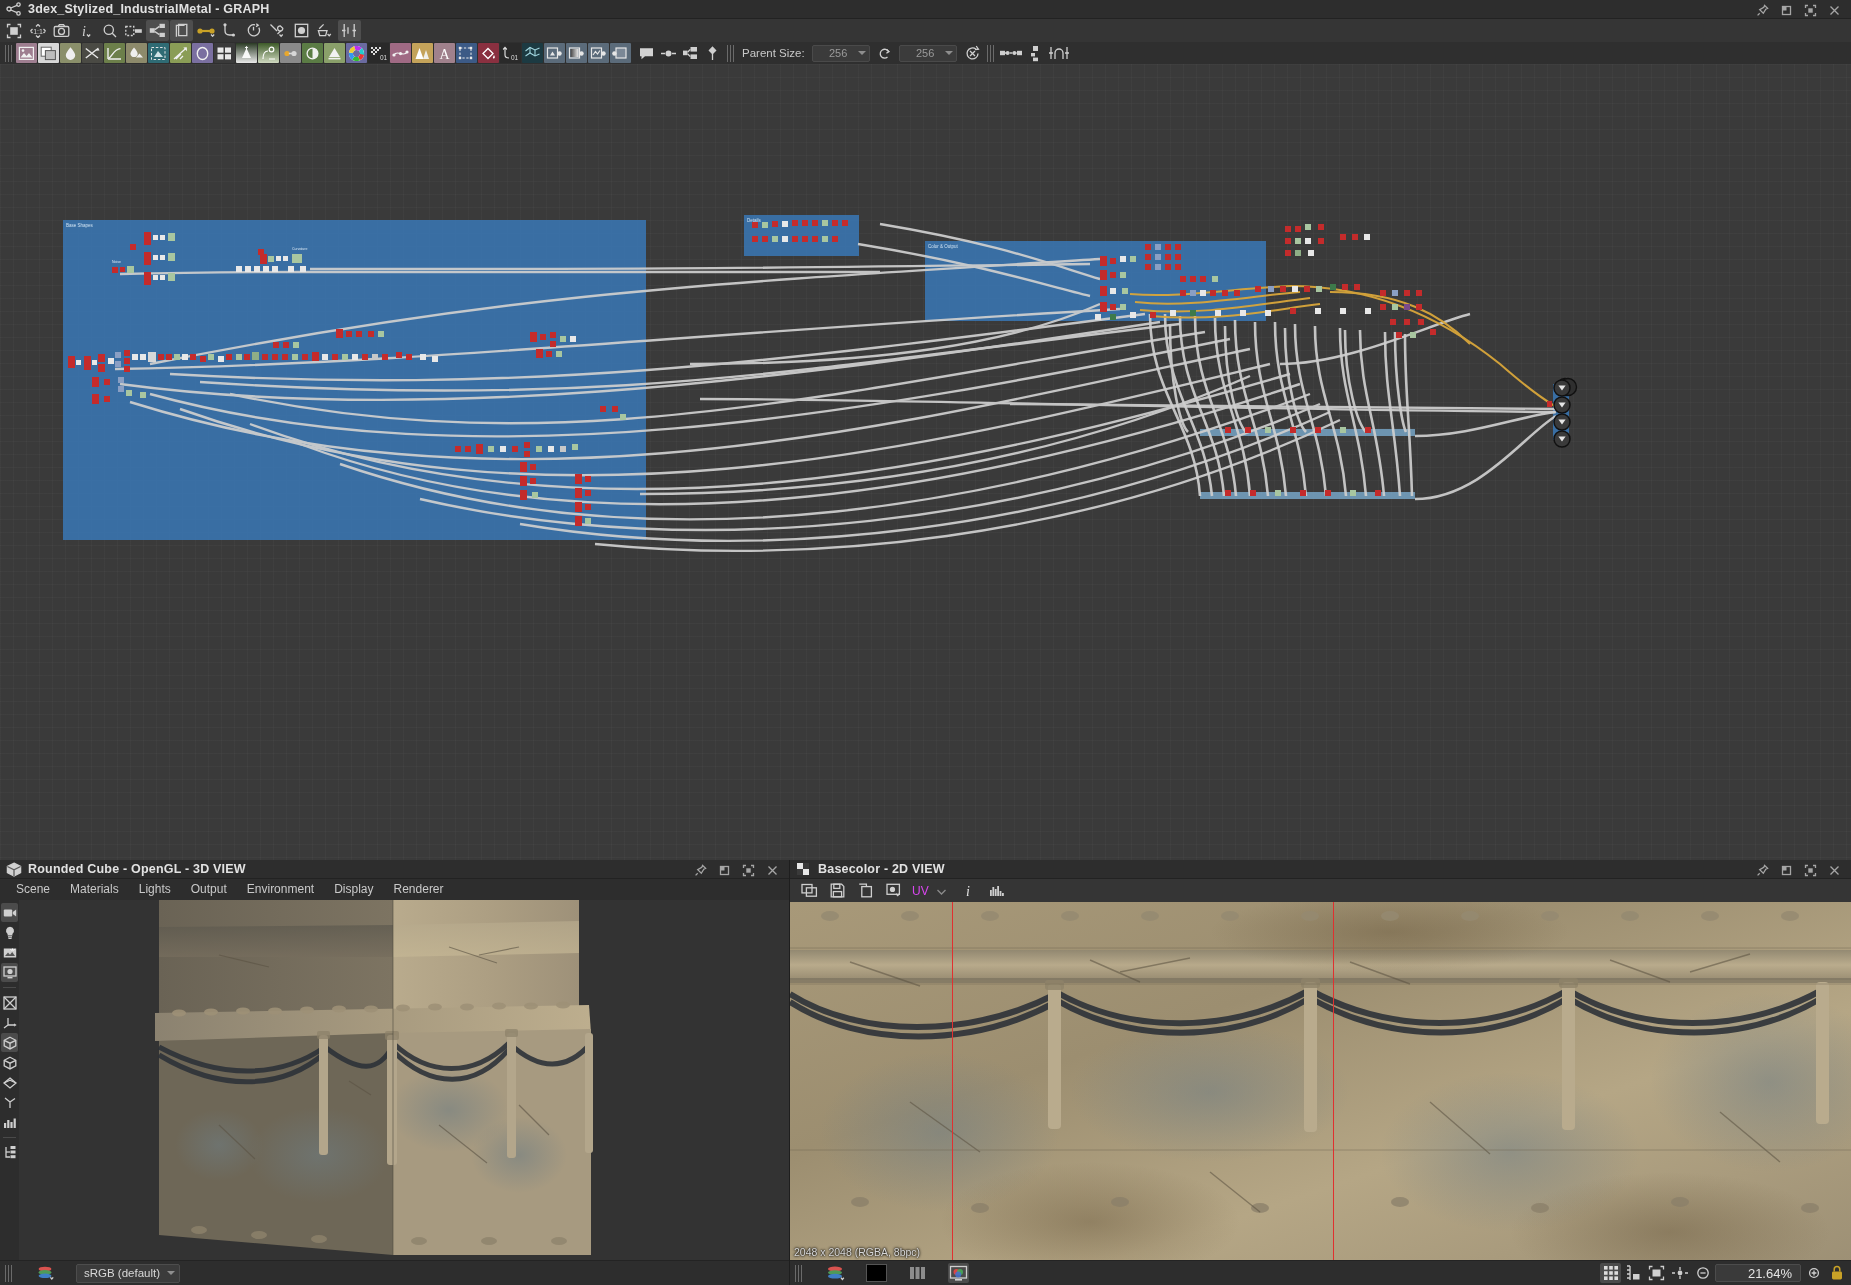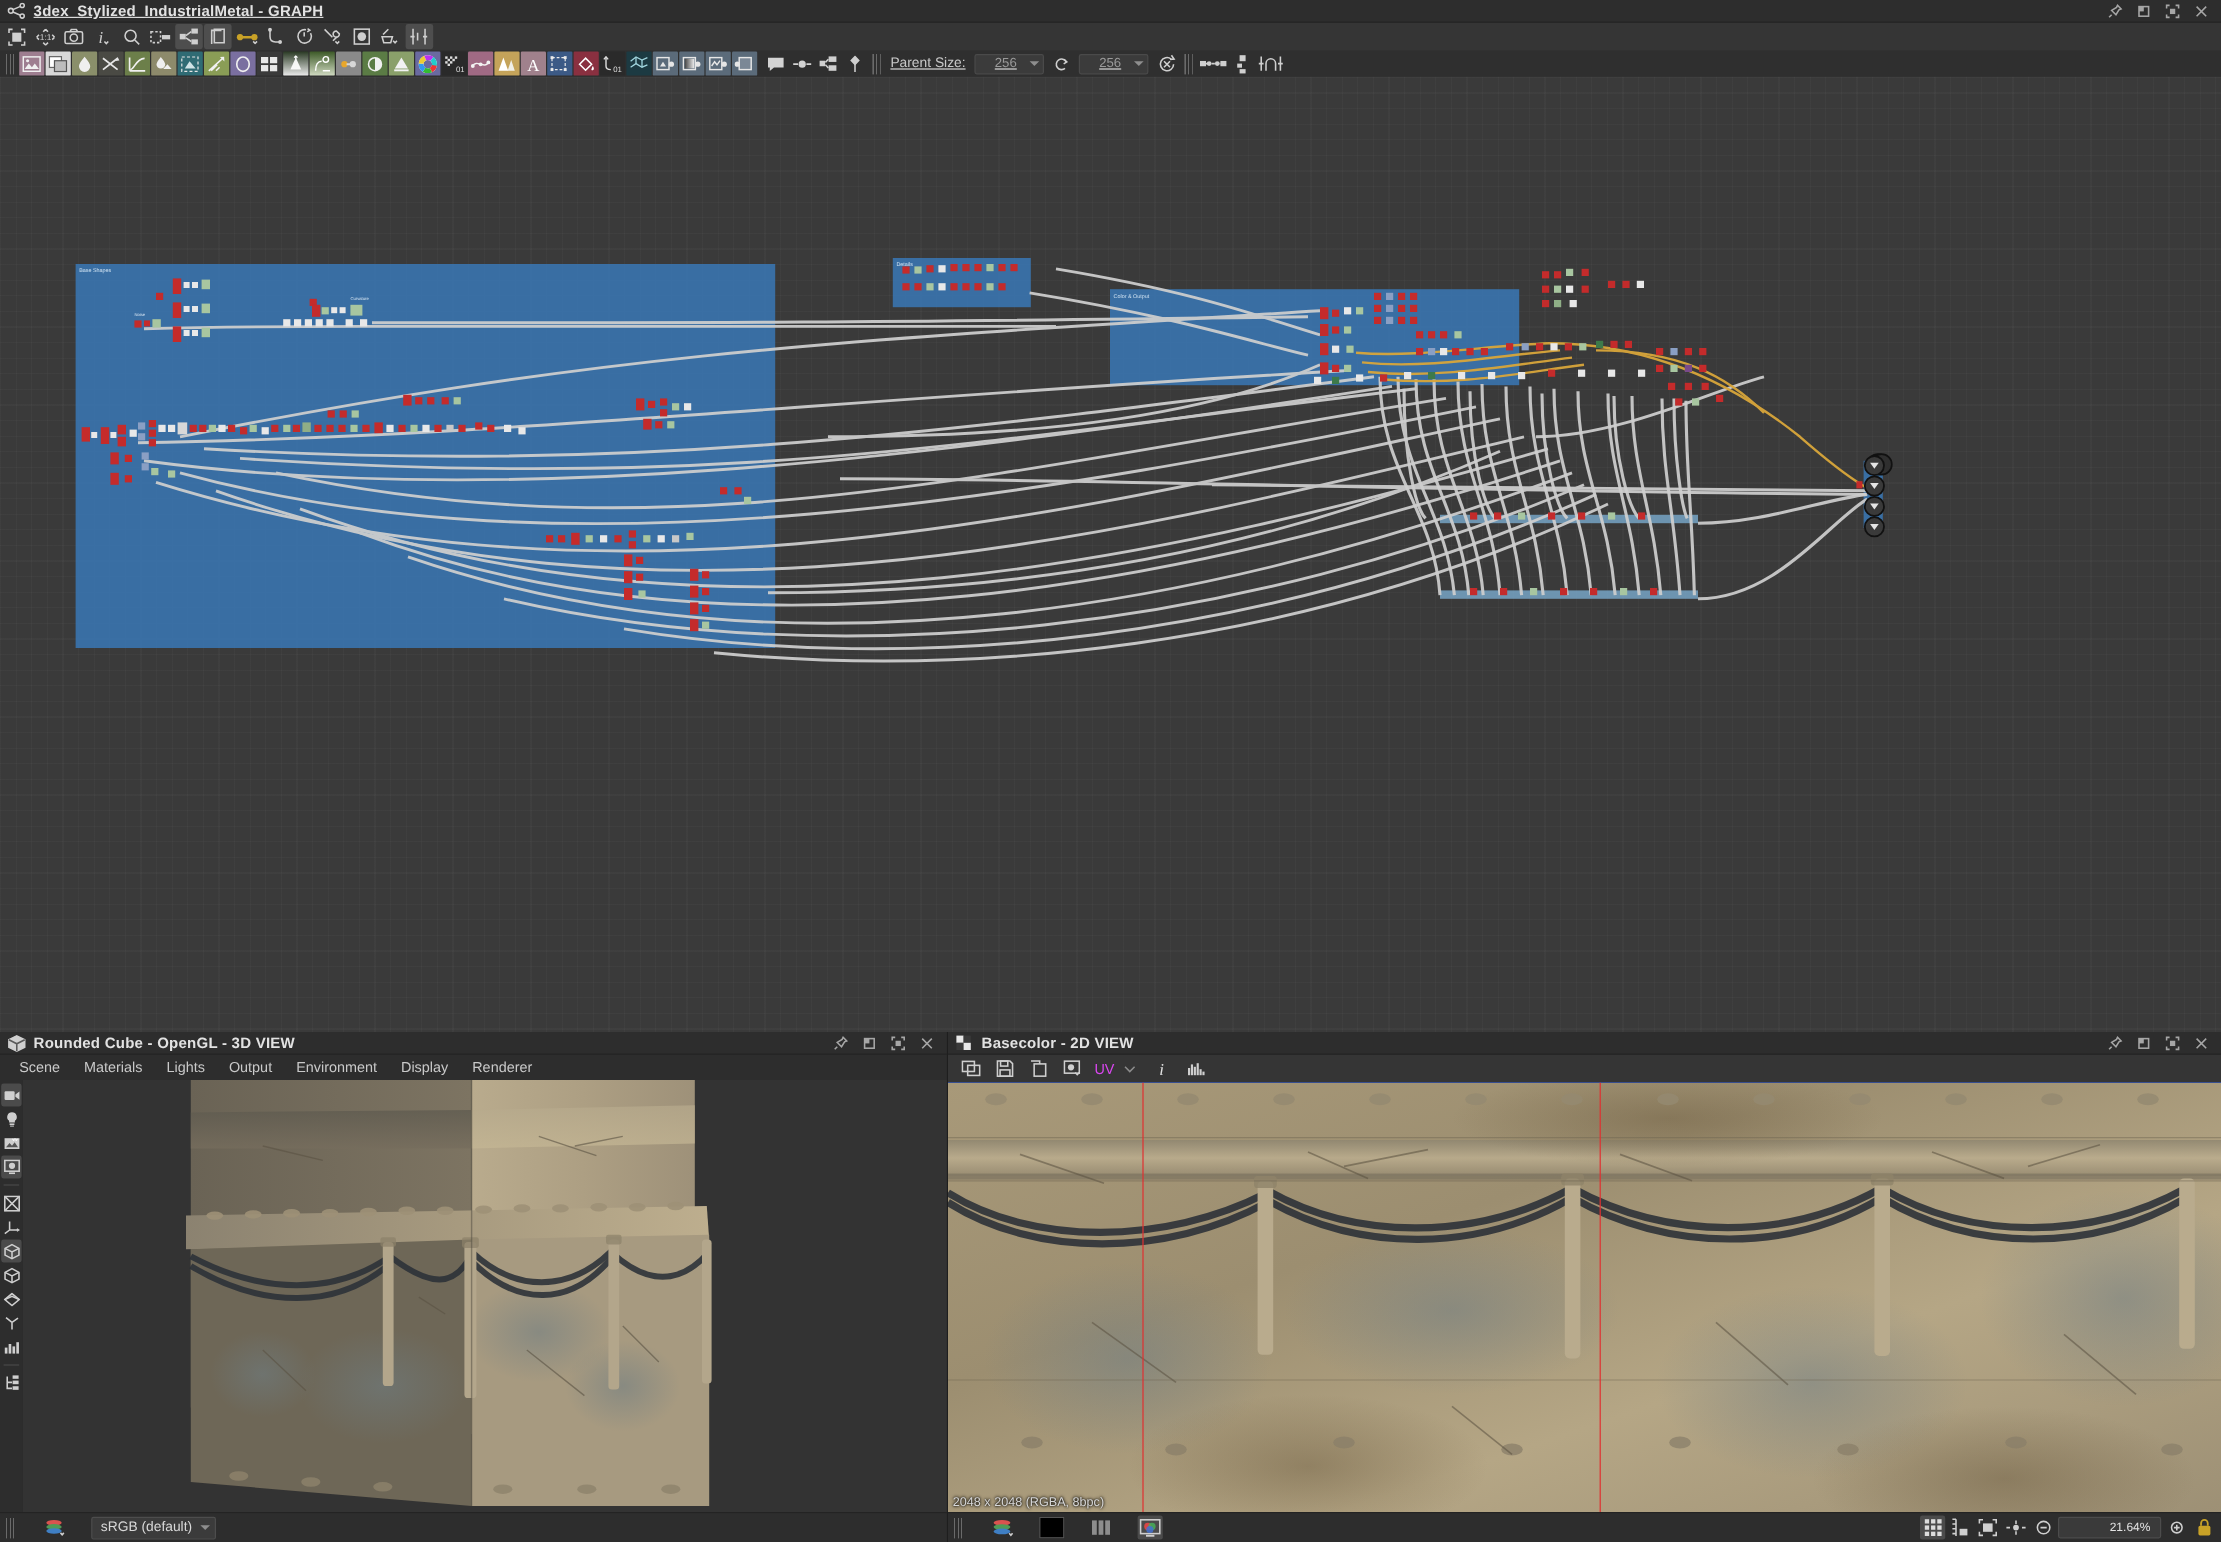--- a/index.html
+++ b/index.html
@@ -1,21 +1,21 @@
 <!DOCTYPE html>
 <html><head>
 <meta charset="utf-8">
 <style>
   * { box-sizing: border-box; margin:0; padding:0; }
   html,body { width:1851px; height:1285px; overflow:hidden; background:#2b2b2b;
     font-family:"Liberation Sans", sans-serif; color:#d6d6d6; }
   .app { position:relative; width:1851px; height:1285px; display:flex; flex-direction:column; }
 
   
-  .graph-panel { position:relative; height:860px; display:flex; flex-direction:column; background:#383838;text-decoration:underline; }
+  .graph-panel { position:relative; height:860px; display:flex; flex-direction:column; background:#383838; }
   .titlebar { height:19px; background:#2d2d2d; display:flex; align-items:center; padding:0 6px;
      border-bottom:1px solid #222; }
   .titlebar .tb-icon { width:16px; height:14px; margin-right:6px; flex:0 0 auto; }
   .titlebar .tb-title { font-size:12.5px; font-weight:bold; color:#e2e2e2; letter-spacing:.2px; white-space:nowrap;}
   .titlebar .tb-spacer{ flex:1 1 auto; }
   .win-btns { display:flex; align-items:center; gap:11px; padding-right:4px; }
   .win-btns span { width:13px; height:13px; display:inline-block; opacity:.75; }
 
   .toolbar-row { height:23px; background:#353535; display:flex; align-items:center; gap:1px; padding-left:2px; }
   .tb-btn { width:23px; height:21px; display:flex; align-items:center; justify-content:center; border-radius:2px; }
@@ -60,21 +60,21 @@
 
   .v2d-canvas { flex:1 1 auto; position:relative; overflow:hidden; background:#1d4ed8; }
   .v2d-info { position:absolute; left:4px; bottom:2px; font-size:10.5px; color:#d8d8d8;
      text-shadow:0 0 3px #000,0 0 2px #000; }
   .guide { position:absolute; top:0; bottom:0; width:1px; background:#e03030; }
 
   .statusbar { height:25px; background:#2d2d2d; display:flex; align-items:center; padding-left:2px; gap:20px;
      border-top:1px solid #232323; }
   .sb-right { margin-left:auto; display:flex; align-items:center; gap:2px; padding-right:4px; }
   .zoombox { width:86px; height:18px; background:#3a3a3a; border:1px solid #4c4c4c; border-radius:2px;
-     font-size:10px; color:#e4e4e4; display:flex; align-items:center; justify-content:flex-end; padding-right:8px;}
+     font-size:13px; color:#e4e4e4; display:flex; align-items:center; justify-content:flex-end; padding-right:8px;}
   .sbbtn { width:21px; height:20px; display:flex; align-items:center; justify-content:center; border-radius:2px;}
   .sbbtn.active { background:#4b4b4b; }
   .colorspace { width:104px; height:19px; background:#3b3b3b; border:1px solid #4d4d4d; border-radius:2px;
      display:flex; align-items:center; padding:0 4px 0 7px; font-size:11.5px; color:#d8d8d8; }
   .swatch { width:21px;height:18px;display:inline-block;border:1px solid #555; }
   .ico { stroke:#cfcfcf; fill:none; stroke-width:1.3; }
   .icof { fill:#cfcfcf; }
 </style>
 </head>
 <body>

